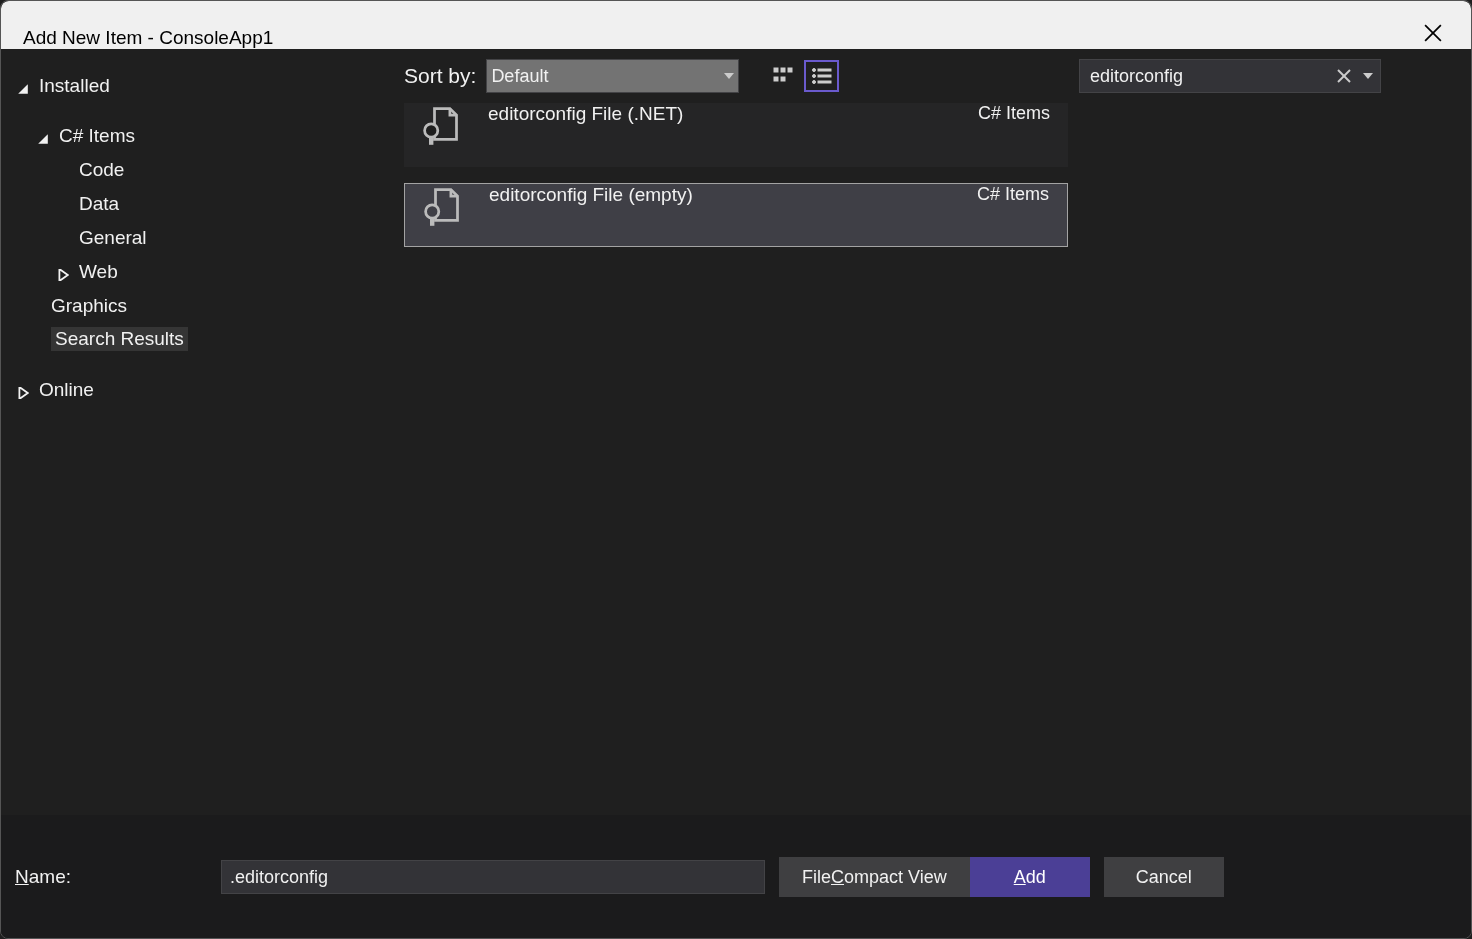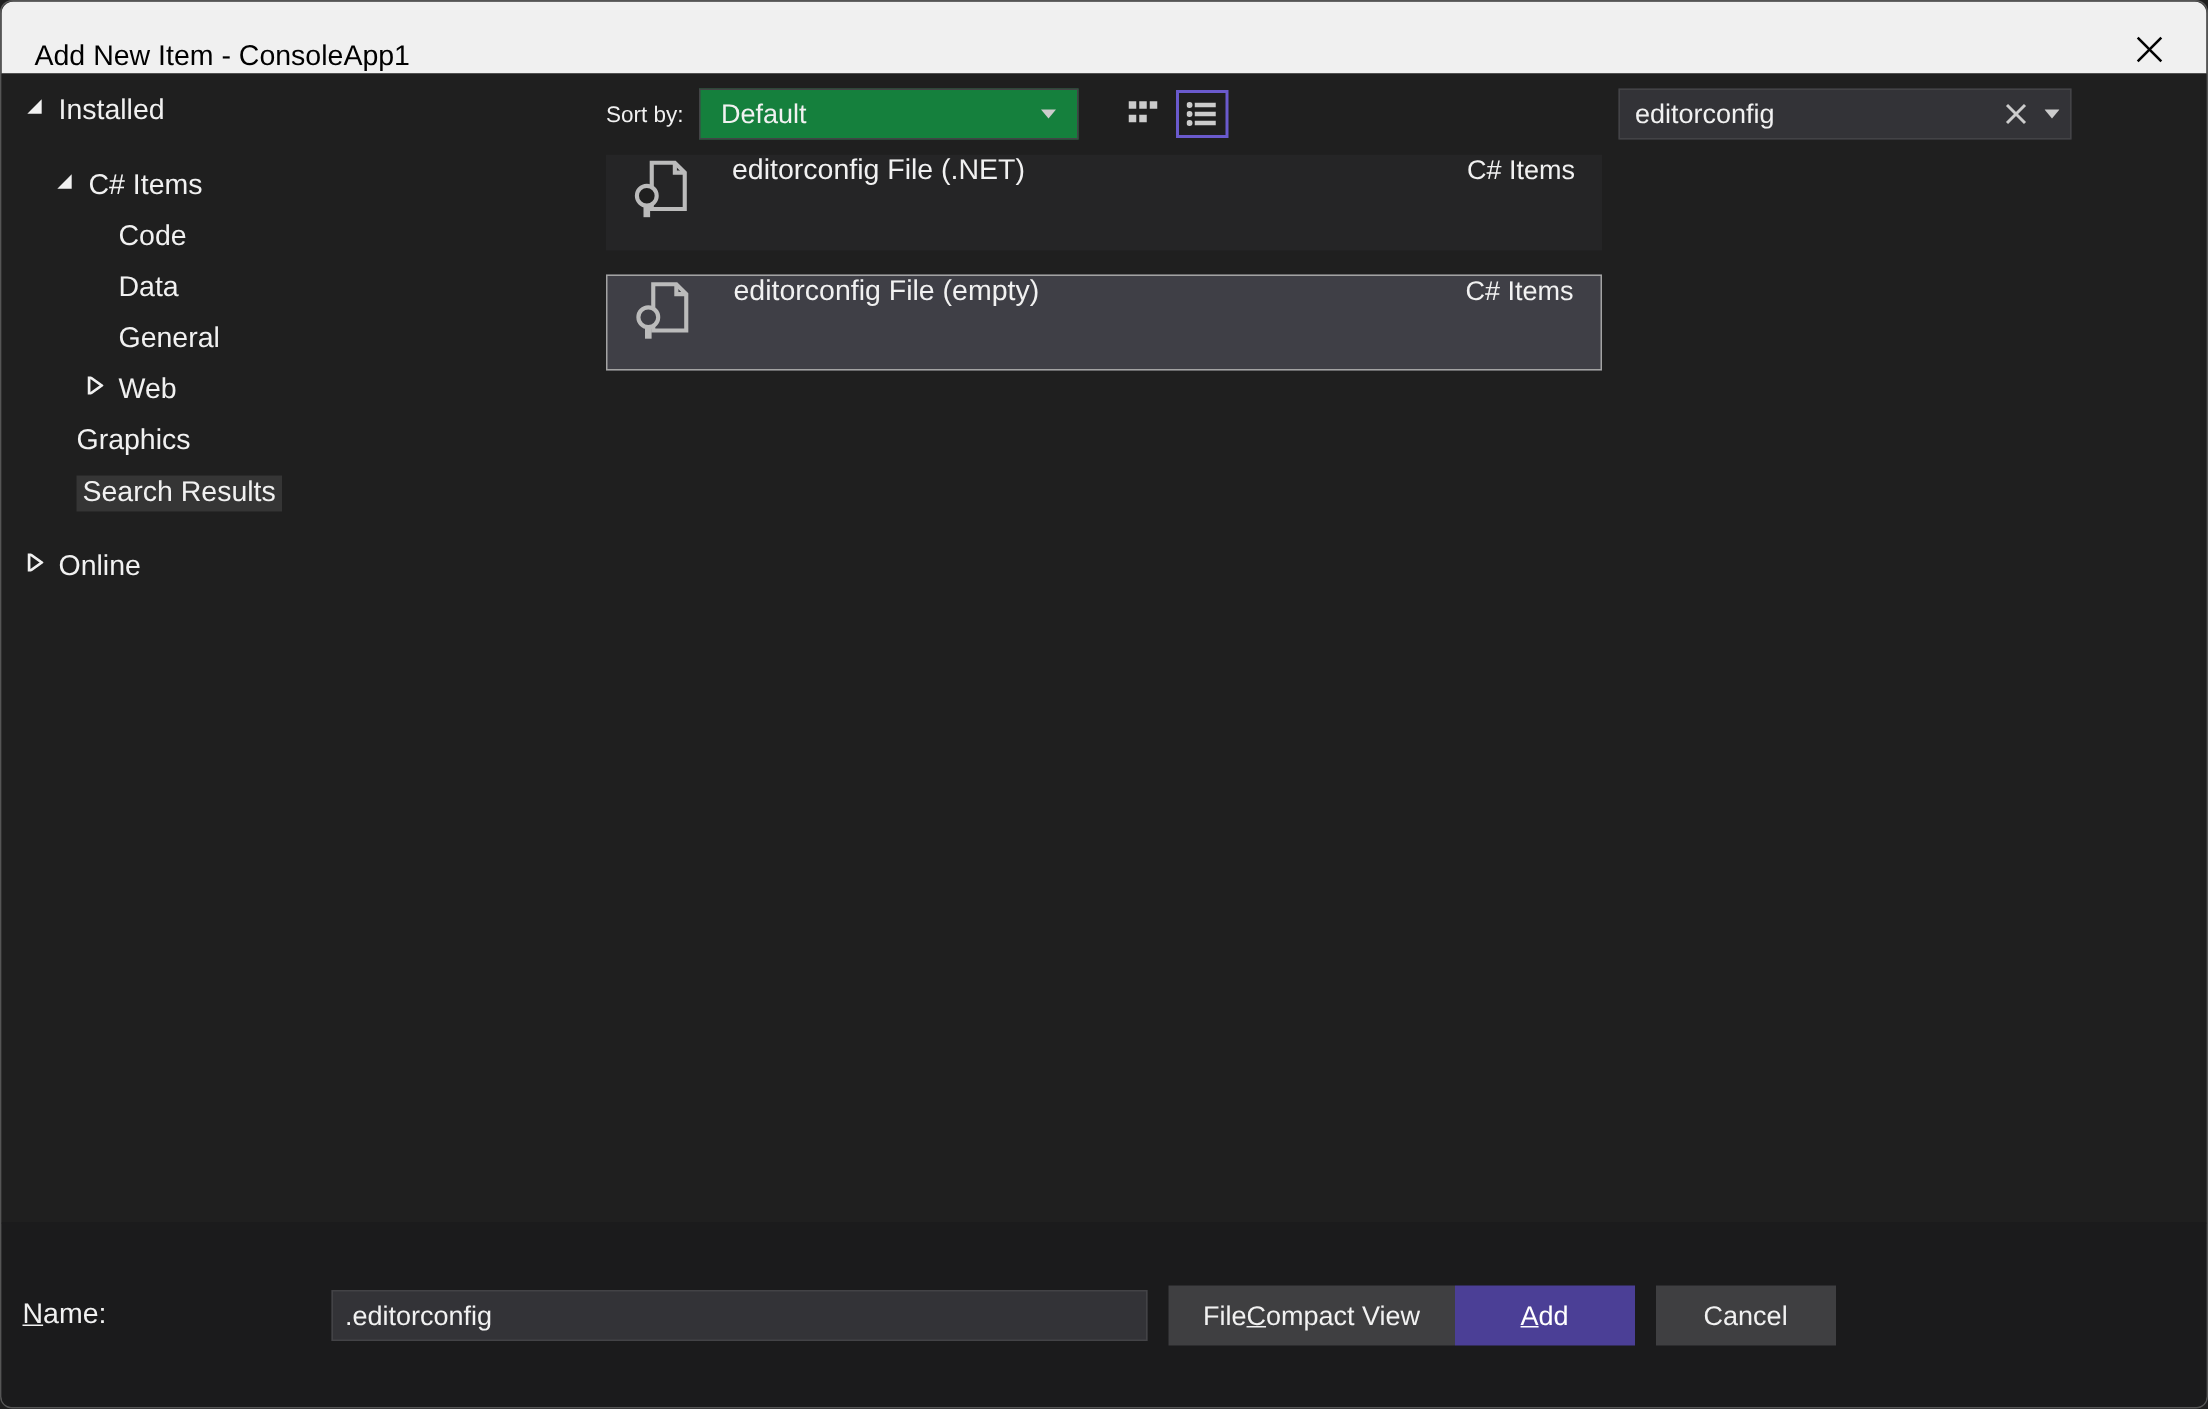--- a/index.html
+++ b/index.html
@@ -42,21 +42,21 @@
 
   
   .tree {
     width: 403px;
     padding: 14px 0 0 0;
     color: #f1f1f1;
     font-size: 19px;
   }
   .tree-row {
     display: flex;
-    align-items: flex-start;
+    align-items: flex-end;
     height: 34px;
     padding-left: 14px;
     cursor: pointer;
   }
   .tree-row.level1 { padding-left: 34px; }
   .tree-row.level2 { padding-left: 78px; }
   .tree-row.level2.expandable { padding-left: 54px; }
   .tree-row.active .label { background: #353535; padding: 1px 4px; }
   .chev {
     width: 16px; height: 16px;
@@ -73,29 +73,29 @@
     flex-direction: column;
     padding: 10px 0 0 0;
     min-width: 0;
   }
   .center-header {
     display: flex;
     align-items: center;
     gap: 10px;
     padding-bottom: 10px;
   }
-  .sort-label { font-size: 15px; color: #f1f1f1; }
+  .sort-label { font-size: 21px; color: #f1f1f1; }
   .sort-select {
     width: 253px;
     height: 34px;
-    background: #15803d;
+    background: #737373;
     border: 1px solid #434346;
     display: flex;
     align-items: center;
-    padding: 0 14px;
+    padding: 0 4px;
     color: #f1f1f1;
     font-size: 18px;
     cursor: pointer;
     position: relative;
   }
   .sort-select .dd {
     margin-left: auto;
     display: flex; align-items: center;
   }
   .sort-select .dd svg { width: 10px; height: 10px; fill: #ccc; }

